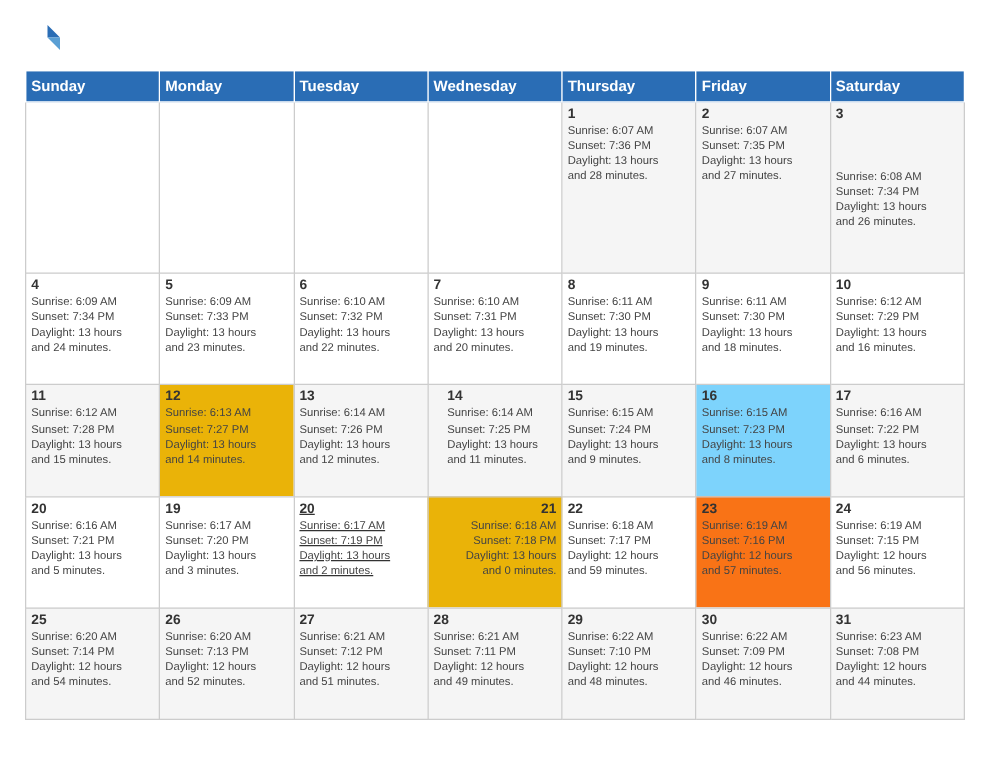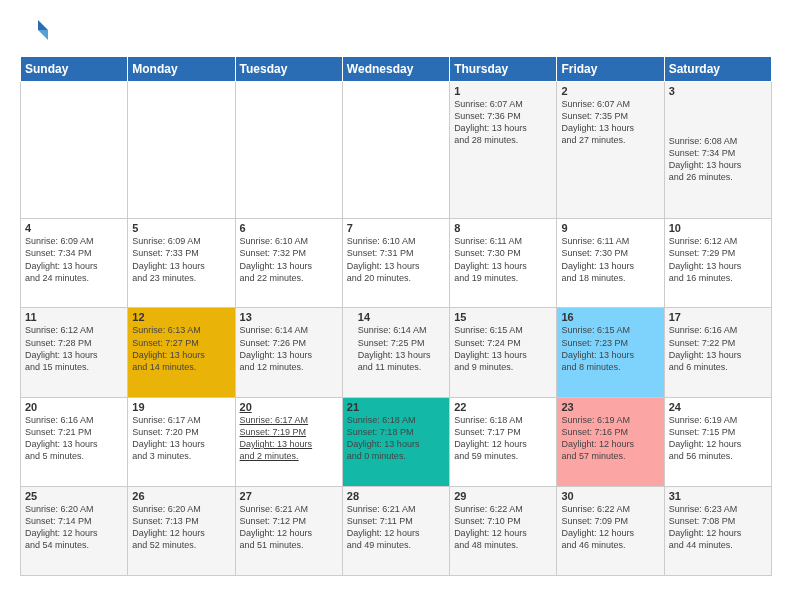--- a/index.html
+++ b/index.html
@@ -283,35 +283,35 @@
 Daylight: 13 hours
 and 3 minutes.</div>
           </td>
           <td style="background-color: rgb(255, 255, 255); text-decoration: underline;">
             <span class="day-number">20</span>
             <div class="day-info" style="white-space: pre-line;">Sunrise: 6:17 AM
 Sunset: 7:19 PM
 Daylight: 13 hours
 and 2 minutes.</div>
           </td>
-          <td style="background-color: #14b8a6;">
+          <td style="background-color: #eab308; text-align: right;">
             <span class="day-number">21</span>
             <div class="day-info" style="white-space: pre-line;">Sunrise: 6:18 AM
 Sunset: 7:18 PM
 Daylight: 13 hours
 and 0 minutes.</div>
           </td>
           <td style="background-color: rgb(255, 255, 255);">
             <span class="day-number">22</span>
             <div class="day-info" style="white-space: pre-line;">Sunrise: 6:18 AM
 Sunset: 7:17 PM
 Daylight: 12 hours
 and 59 minutes.</div>
           </td>
-          <td style="background-color: #fca5a5; margin-top: 40px;">
+          <td style="background-color: #f97316; margin-top: 40px;">
             <span class="day-number">23</span>
             <div class="day-info" style="white-space: pre-line;">Sunrise: 6:19 AM
 Sunset: 7:16 PM
 Daylight: 12 hours
 and 57 minutes.</div>
           </td>
           <td style="background-color: rgb(255, 255, 255);">
             <span class="day-number">24</span>
             <div class="day-info" style="white-space: pre-line;">Sunrise: 6:19 AM
 Sunset: 7:15 PM

